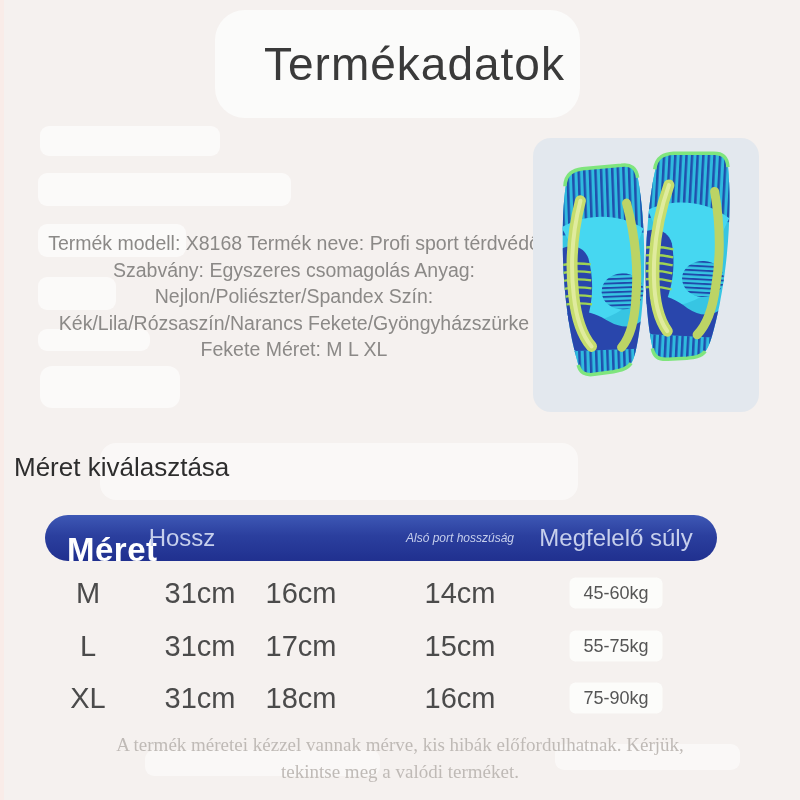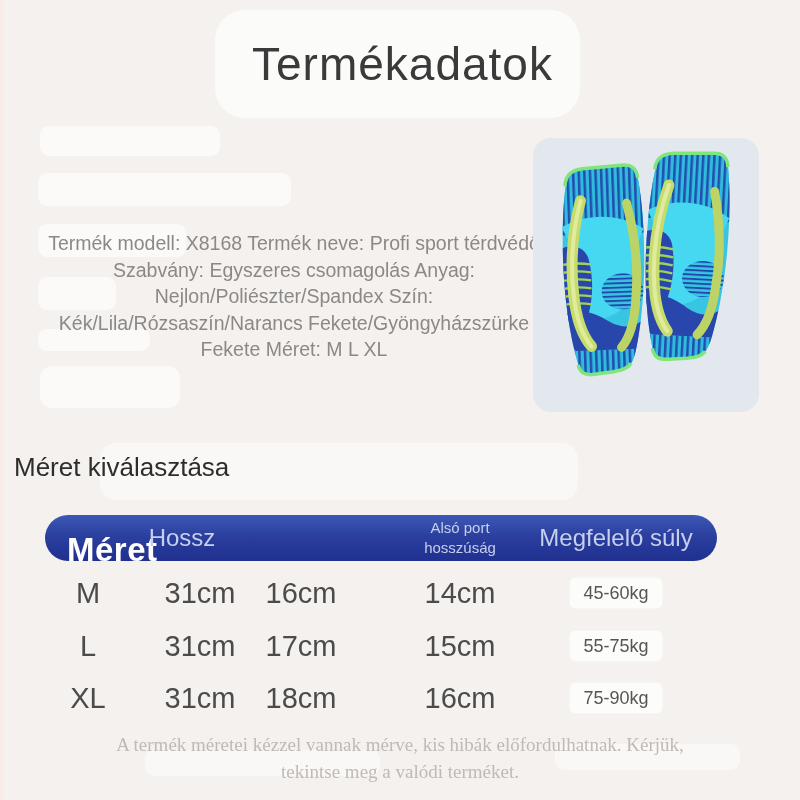--- a/index.html
+++ b/index.html
@@ -5,21 +5,21 @@
   html,body{margin:0;padding:0;background:#e9e6e4;}
   #page{
     position:relative;width:800px;height:800px;overflow:hidden;
     background:#f5f1ef;
     font-family:"Liberation Sans",sans-serif;
   }
   .edge-strip{position:absolute;left:0;top:0;width:4px;height:800px;background:#f9ece8;}
   
   .title-card{position:absolute;left:215px;top:10px;width:365px;height:108px;background:#fbfbfa;border-radius:30px;}
   .page-title{
-    position:absolute;left:5px;top:0;width:100%;height:100%;
+    position:absolute;left:17px;top:0;width:100%;height:100%;
     display:flex;align-items:center;justify-content:center;
     font-size:46px;font-weight:500;color:#3a3a3a;letter-spacing:1px;
   }
   
   .ph{position:absolute;background:rgba(255,255,255,.62);border-radius:9px;}
   .ph1{left:40px;top:126px;width:180px;height:30px;}
   .ph2{left:38px;top:173px;width:253px;height:33px;}
   .ph3{left:38px;top:224px;width:148px;height:33px;}
   .ph4{left:38px;top:277px;width:78px;height:33px;}
   .ph5{left:38px;top:329px;width:112px;height:22px;}
@@ -44,21 +44,21 @@
     position:absolute;left:45px;top:515px;width:672px;height:46px;border-radius:23px;
     background:linear-gradient(180deg,#3e58b5 0%,#2b3f9e 45%,#20308f 100%);
   }
   .hcell{
     position:absolute;top:50%;transform:translate(-50%,-50%);
     color:#c6cfec;font-size:24px;white-space:nowrap;
   }
   .h1{left:22px;transform:translateY(-50%);font-size:33px;font-weight:bold;color:#ffffff;letter-spacing:.5px;margin-top:12px;}
   .h2{left:137px;}
   .h3{left:258px;}
-  .h4{left:415px;width:120px;white-space:normal;text-align:center;font-size:15px;line-height:20px;}
+  .h4{left:415px;width:120px;white-space:normal;text-align:center;font-size:12px;line-height:20px;font-style:italic;}
   .h5{left:571px;text-align:right;}
   
   .trow{position:absolute;left:0;width:100%;height:0;}
   .row-0{top:593px;}.row-1{top:646px;}.row-2{top:698px;}
   .cell{
     position:absolute;transform:translate(-50%,-50%);
     font-size:29px;color:#4b4b4b;white-space:nowrap;
   }
   .c1{left:88px;}.c2{left:200px;}.c3{left:301px;}.c4{left:460px;}
   .c5{left:616px;font-size:18px;color:#555555;background:#fcfcfa;padding:5px 14px;border-radius:6px;}

